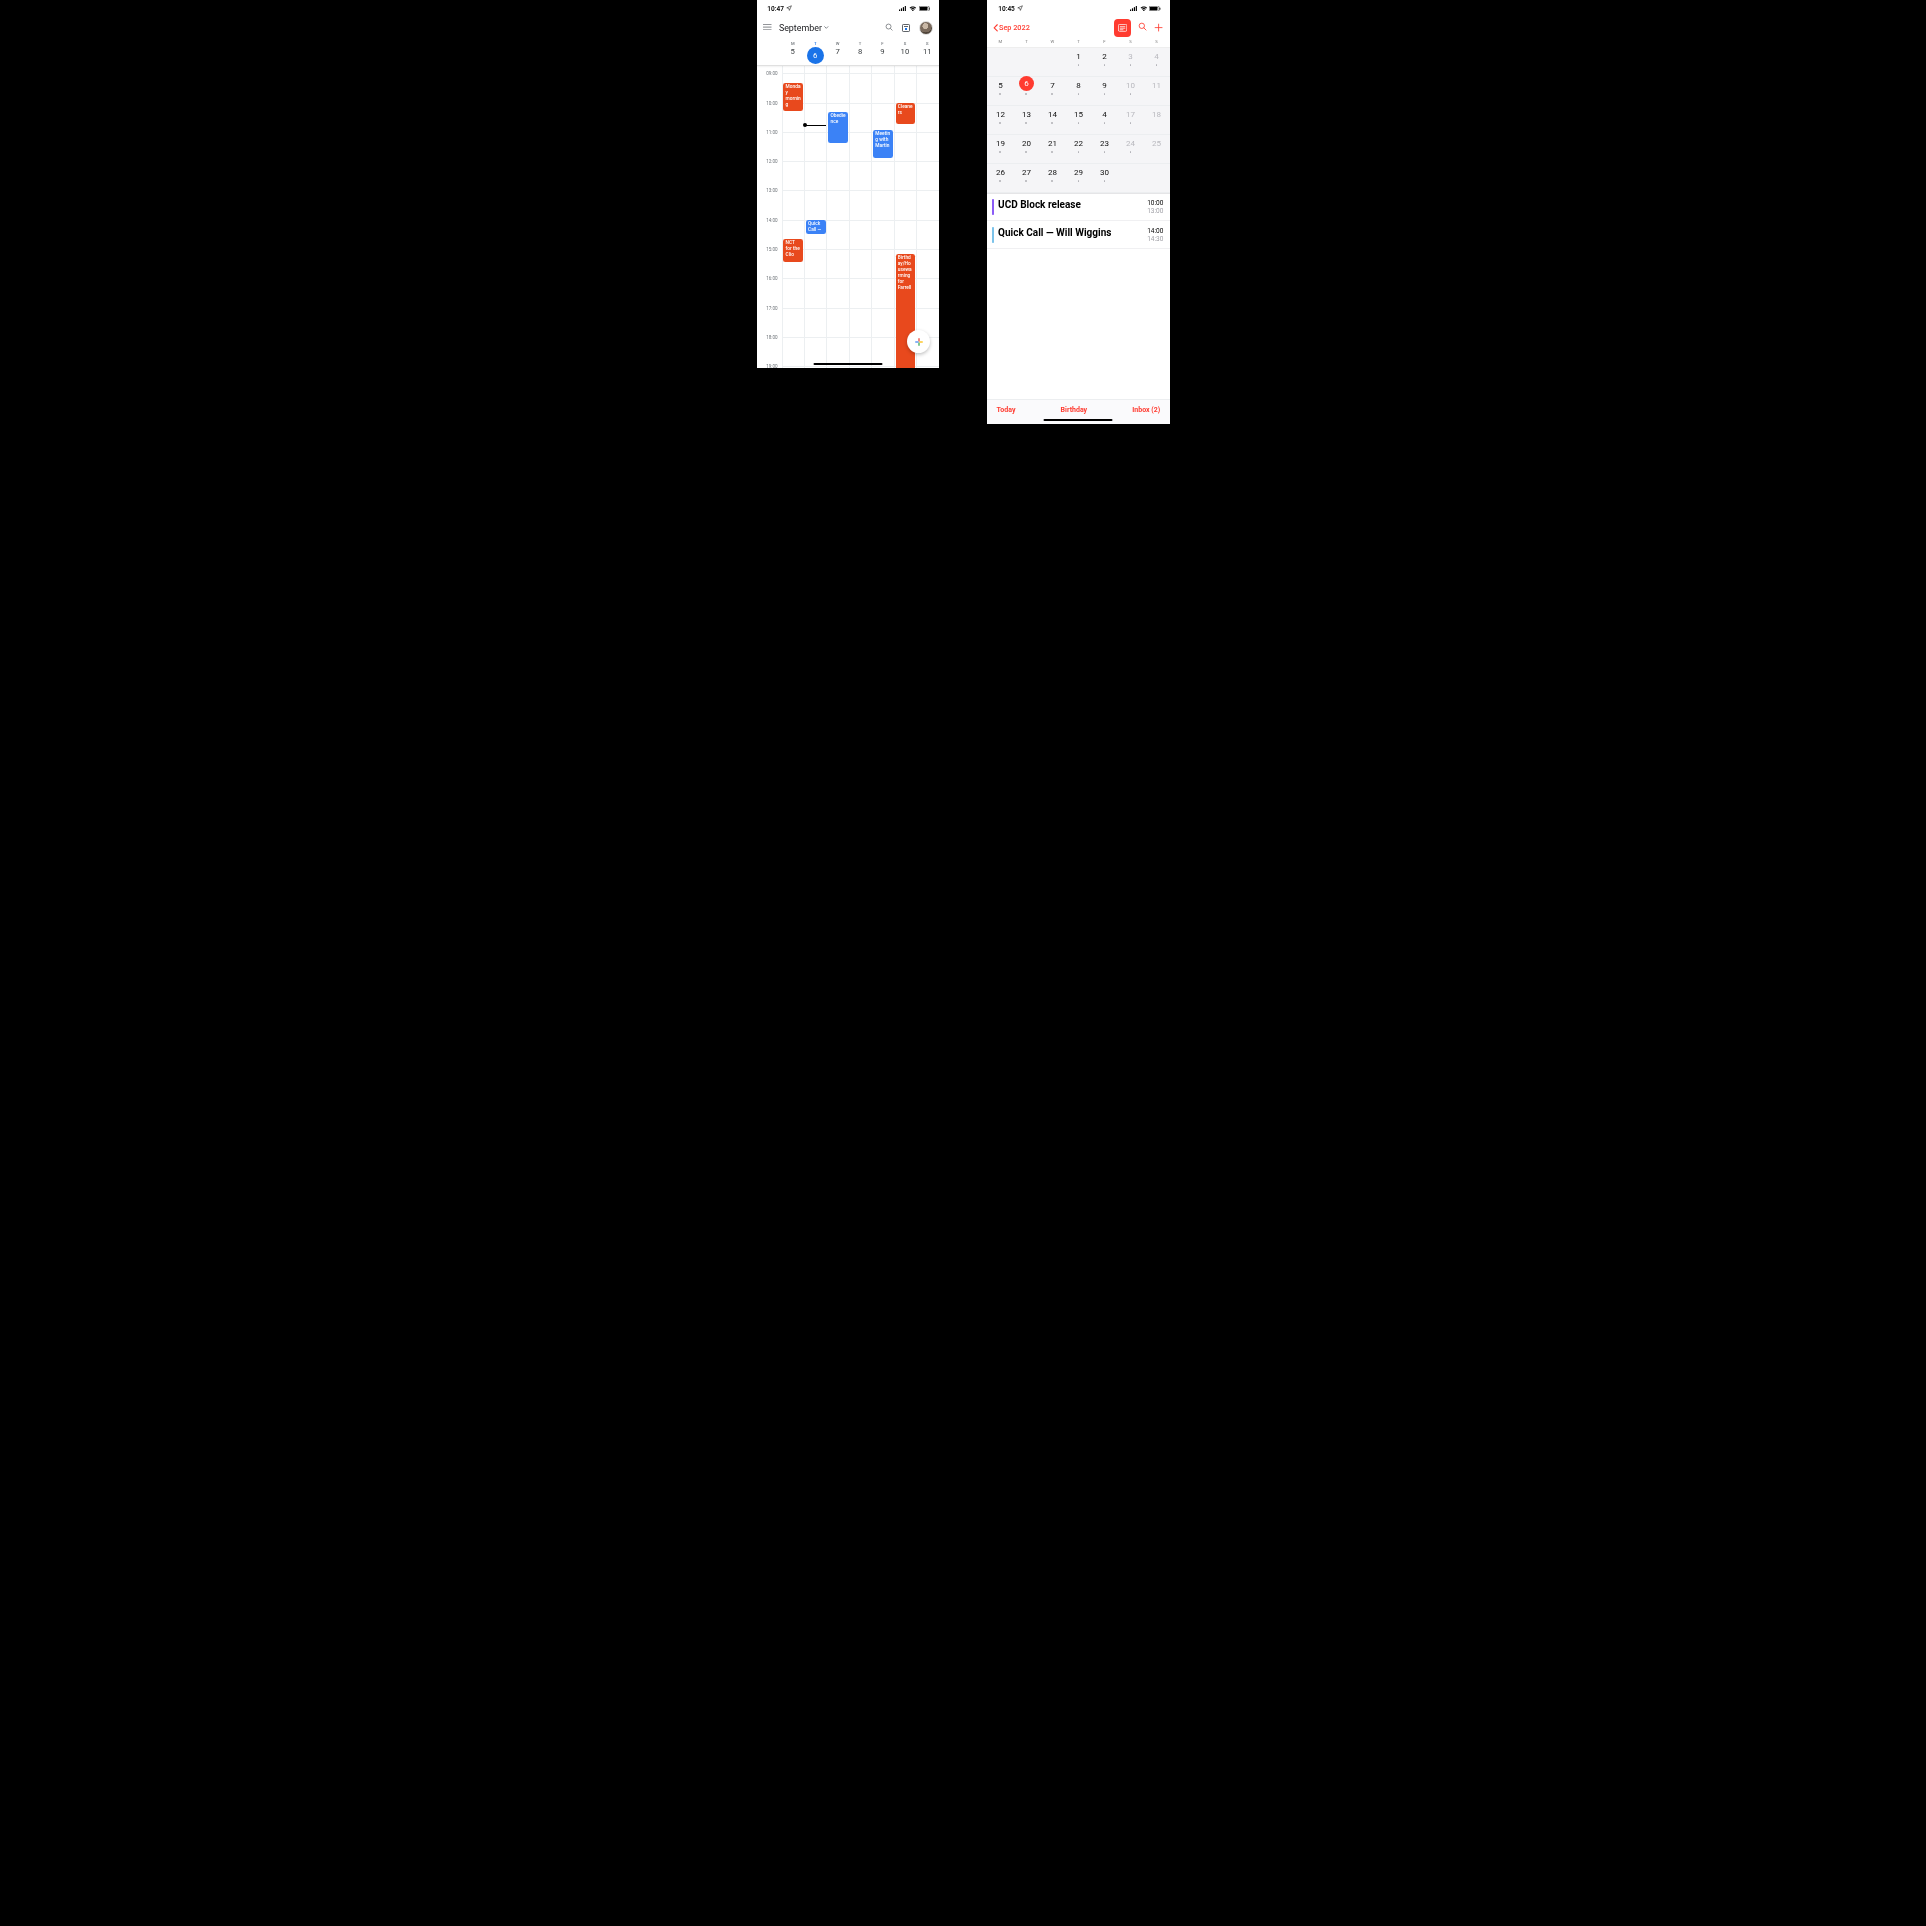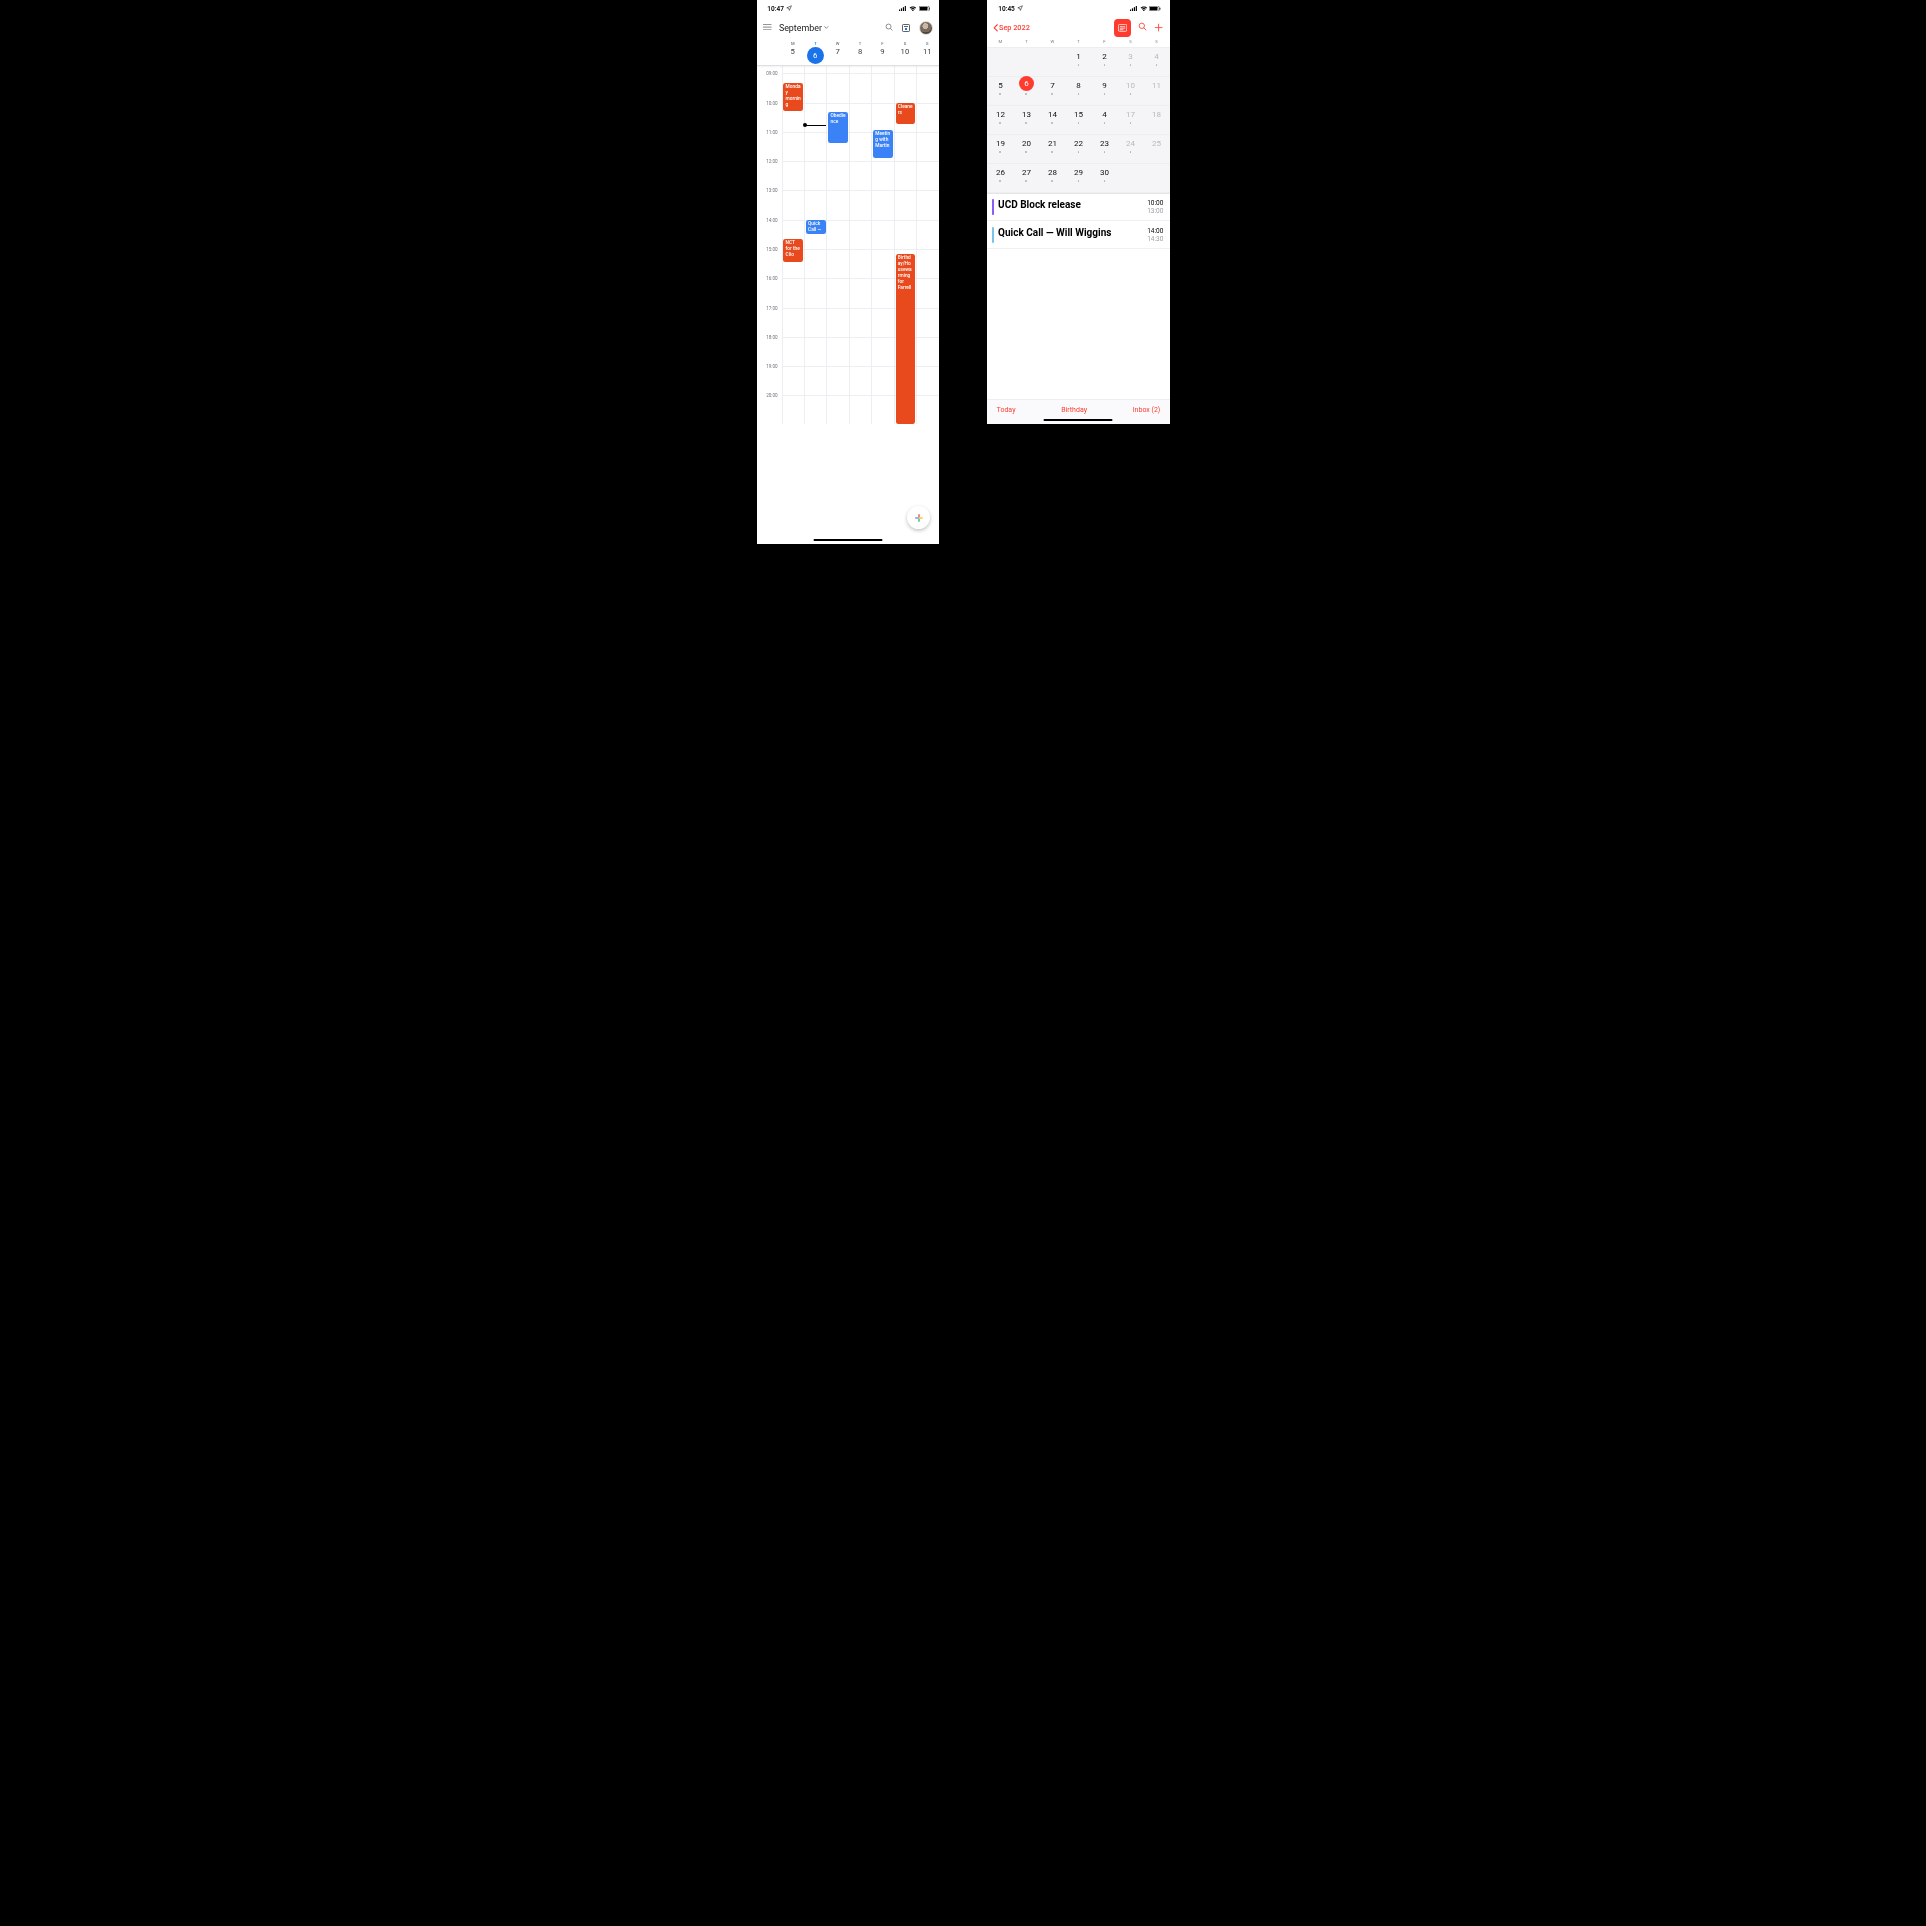--- a/index.html
+++ b/index.html
@@ -14,21 +14,21 @@
     display: flex;
     width: 413px;
     height: 424px;
     background: #000;
   }
   .phone {
     background: #fff;
     position: relative;
     overflow: hidden;
   }
-  .phone.left { width: 204px; height: 544px; }
+  .phone.left { width: 204px; height: 368px; }
   .divider { width: 5.4px; background: #000; }
   .phone.right { width: 204px; height: 424px; margin-left: 44px; }
 
   
   .status-bar {
     height: 17px;
     display: flex;
     align-items: center;
     justify-content: space-between;
     padding: 0 8.5px 0 10.8px;
@@ -180,21 +180,21 @@
   }
   .fcal-item-bar{ width:1.5px; border-radius:0.8px; align-self:stretch;}
   .fcal-item-title{ font-size:10px; font-weight:700; flex:1;}
   .fcal-item-times{ text-align:right; font-size:6.5px;}
   .fcal-item-times .t2{ color:#a0a0a6;}
 
   .fcal-bottom{
     position:absolute; bottom:0; left:0; right:0; height:25px;
     border-top:0.4px solid #eceef0; background:#fafafc;
     display:flex; align-items:center; justify-content:space-between;
-    padding:0 9.2px 3.9px; color:#ff3b30; font-size:7px;
+    padding:0 9.2px 3.9px; color:#ff3b30; font-size:7px;font-weight:bold;
   }
 </style>
 </head>
 <body>
 
 <div class="frame-pair">
 
   <div class="phone left">
     <div class="status-bar">
       <div class="status-left">

